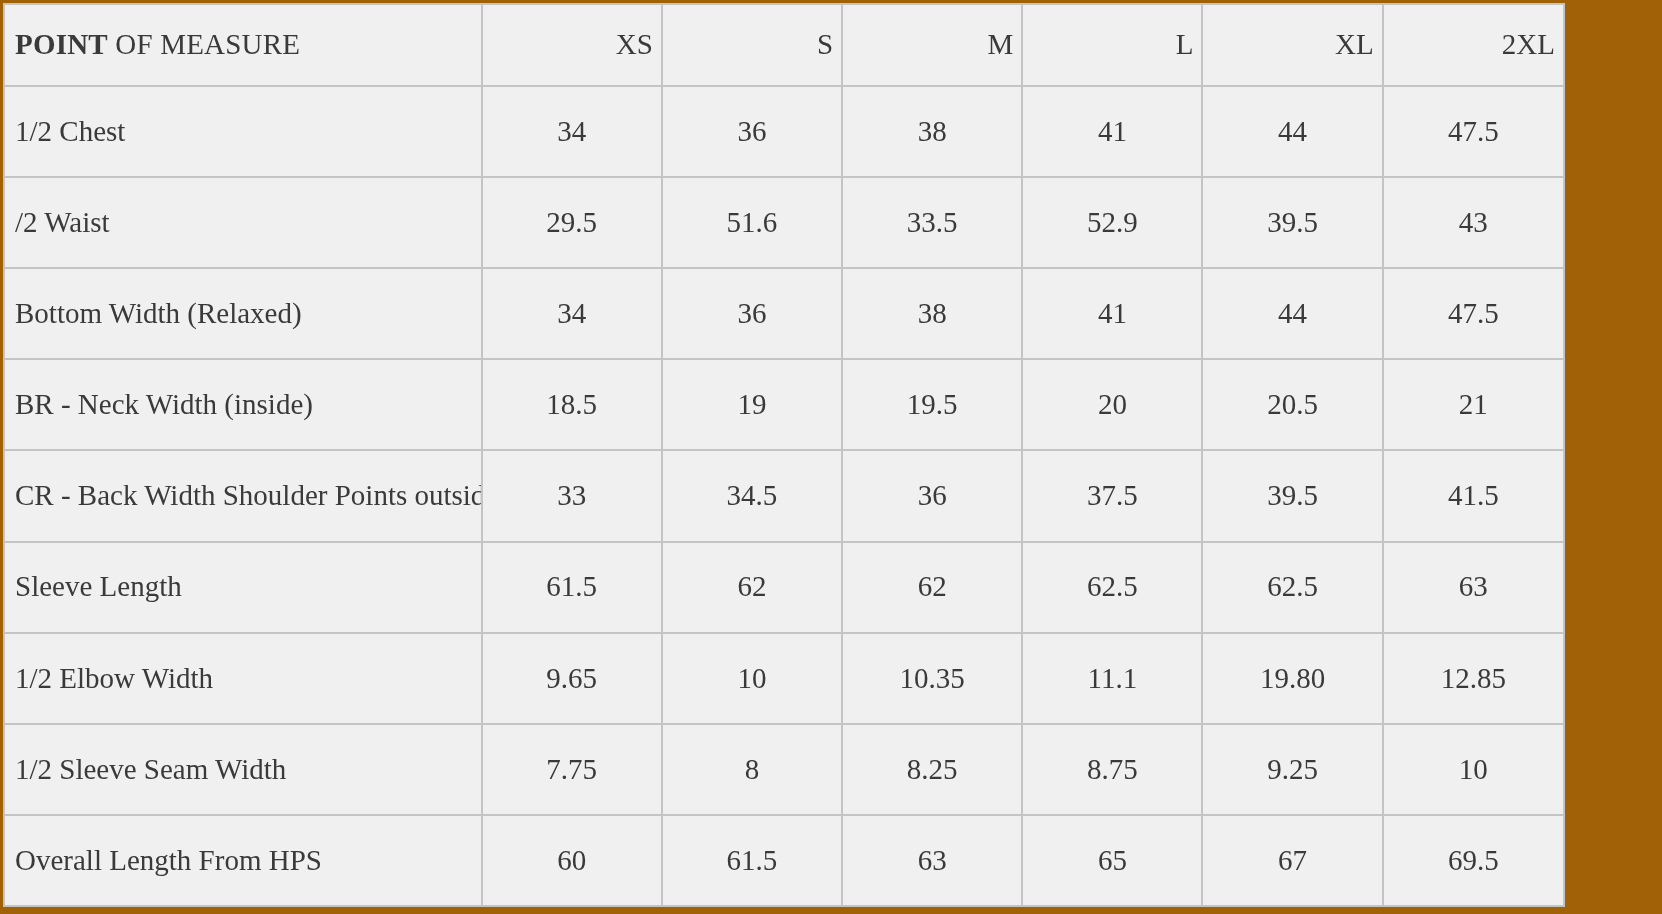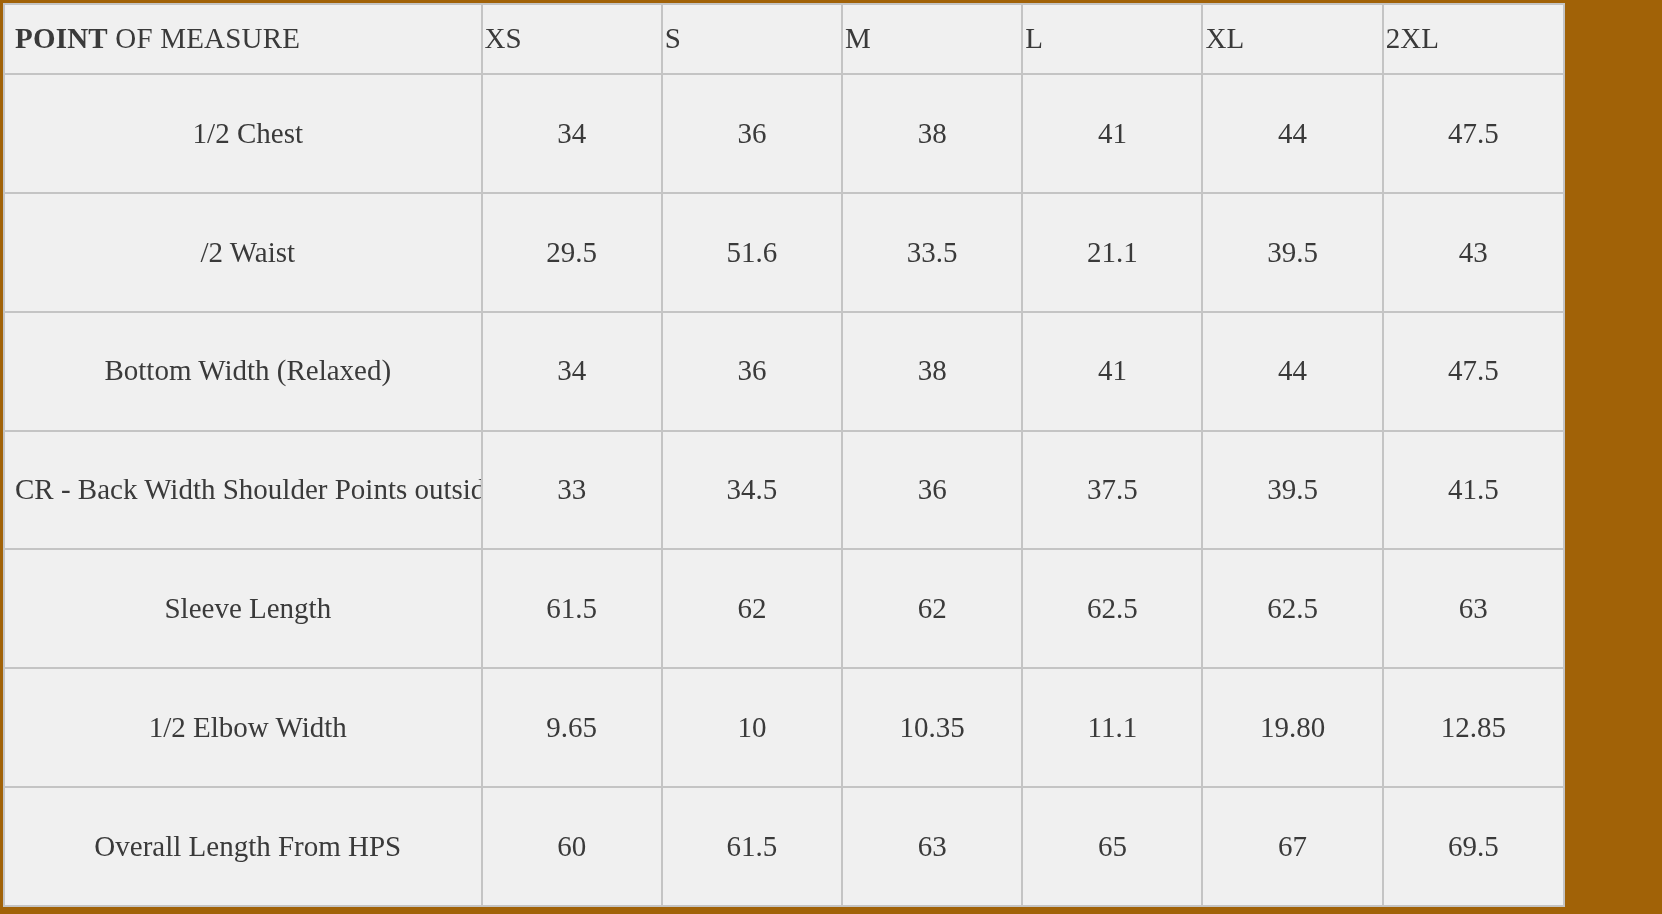--- a/index.html
+++ b/index.html
@@ -39,35 +39,35 @@
     vertical-align: middle;
     overflow: hidden;
     white-space: nowrap;
   }
   
   col.c-label { width: 477px; }
   col.c-size  { width: 180px; }
   col.c-size-last { width: 181px; }
 
   td.label {
-    text-align: center;
+    text-align: left;
     padding: 0 0 0 10px;
   }
   td.value {
     text-align: center;
     padding: 0;
   }
   td.head-label {
     text-align: left;
     padding: 0 0 0 10px;
     letter-spacing: 0.2px;
   }
   td.head-size {
-    text-align: left;
-    padding: 2px;
+    text-align: right;
+    padding: 8px;
   }
   .strong {
     font-weight: bold;
   }
   tr.header-row td { height: 64px; }
 </style>
 </head>
 <body>
 
 <div class="sheet">
@@ -100,35 +100,44 @@
         <td class="value">41</td>
         <td class="value">44</td>
         <td class="value">47.5</td>
       </tr>
 
       <tr>
         <td class="label">/2 Waist</td>
         <td class="value">29.5</td>
         <td class="value">51.6</td>
         <td class="value">33.5</td>
-        <td class="value">21.1</td>
+        <td class="value">52.9</td>
         <td class="value">39.5</td>
         <td class="value">43</td>
       </tr>
 
       <tr>
         <td class="label">Bottom Width (Relaxed)</td>
         <td class="value">34</td>
         <td class="value">36</td>
         <td class="value">38</td>
         <td class="value">41</td>
         <td class="value">44</td>
         <td class="value">47.5</td>
       </tr>
 
+      <tr>
+        <td class="label">BR - Neck Width (inside)</td>
+        <td class="value">18.5</td>
+        <td class="value">19</td>
+        <td class="value">19.5</td>
+        <td class="value">20</td>
+        <td class="value">20.5</td>
+        <td class="value">21</td>
+      </tr>
 
 
 
       <tr>
         <td class="label">CR - Back Width Shoulder Points outside</td>
         <td class="value">33</td>
         <td class="value">34.5</td>
         <td class="value">36</td>
         <td class="value">37.5</td>
         <td class="value">39.5</td>
@@ -149,20 +158,29 @@
       <tr>
         <td class="label">1/2 Elbow Width</td>
         <td class="value">9.65</td>
         <td class="value">10</td>
         <td class="value">10.35</td>
         <td class="value">11.1</td>
         <td class="value">19.80</td>
         <td class="value">12.85</td>
       </tr>
 
+      <tr>
+        <td class="label">1/2 Sleeve Seam Width</td>
+        <td class="value">7.75</td>
+        <td class="value">8</td>
+        <td class="value">8.25</td>
+        <td class="value">8.75</td>
+        <td class="value">9.25</td>
+        <td class="value">10</td>
+      </tr>
 
       <tr>
         <td class="label">Overall Length From HPS</td>
         <td class="value">60</td>
         <td class="value">61.5</td>
         <td class="value">63</td>
         <td class="value">65</td>
         <td class="value">67</td>
         <td class="value">69.5</td>
       </tr>

